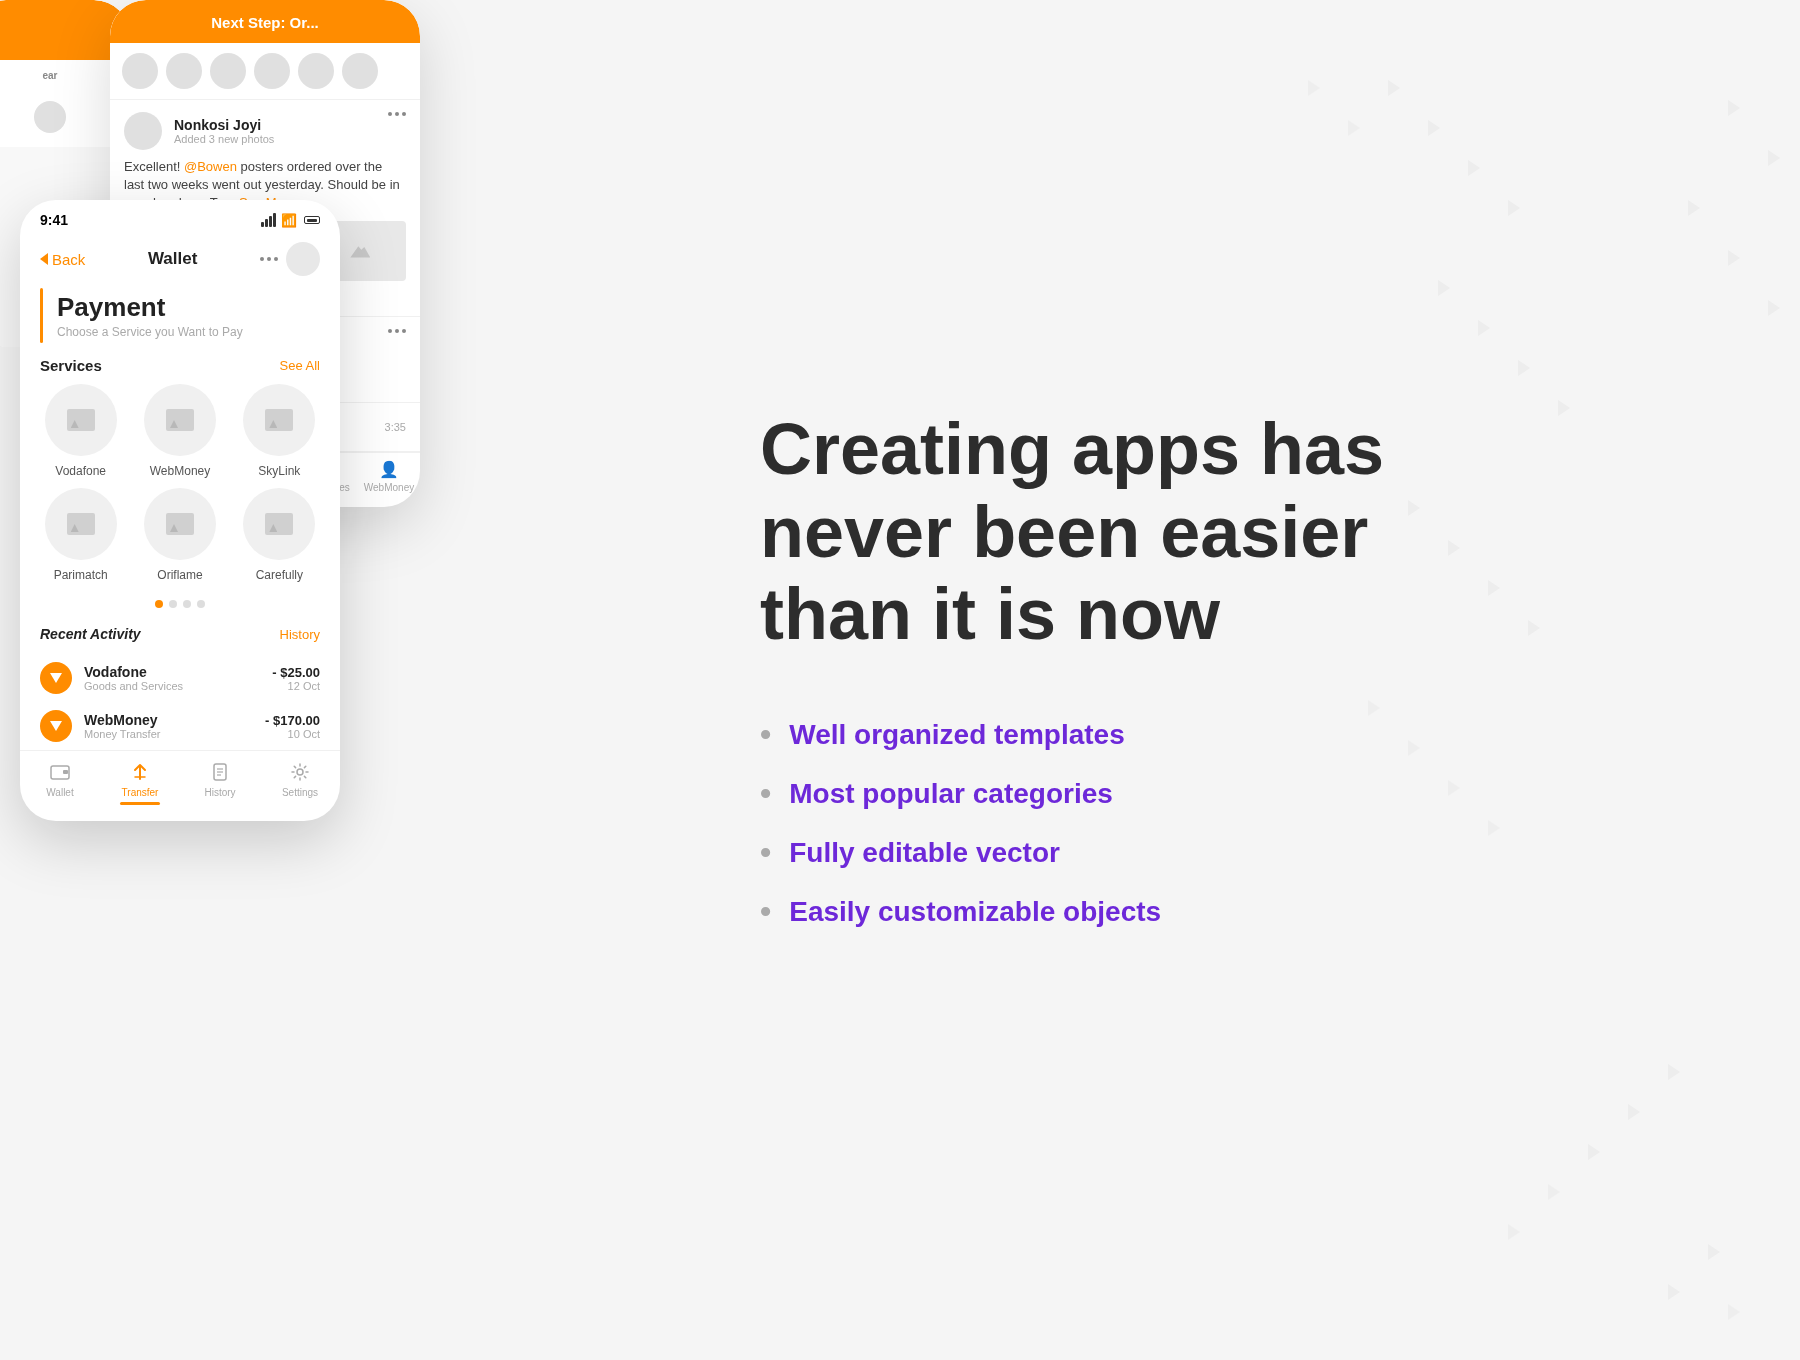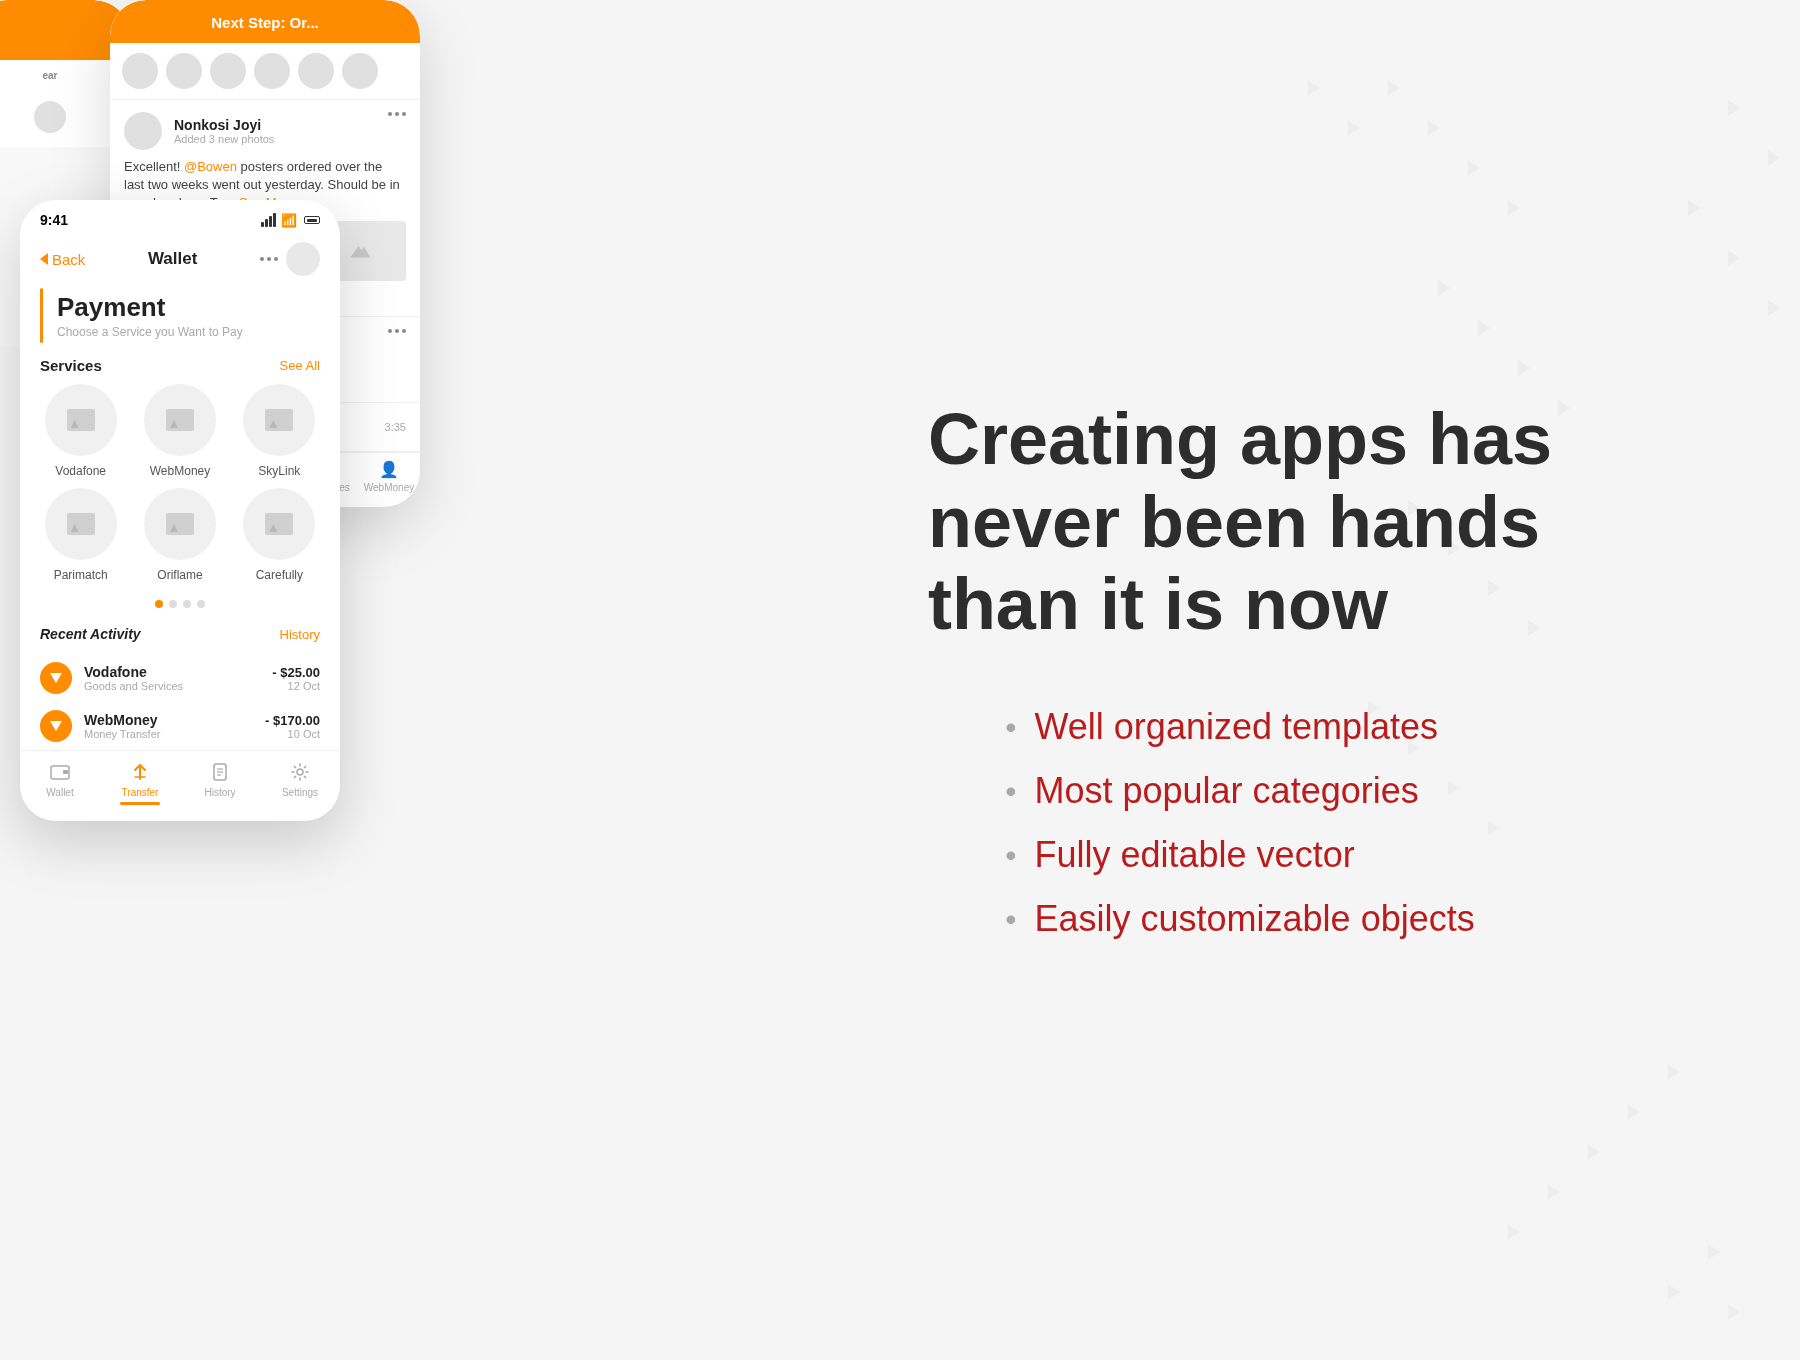--- a/index.html
+++ b/index.html
@@ -35,41 +35,41 @@
       flex-shrink: 0;
     }
 
     
     .text-area {
       flex: 1;
       display: flex;
       flex-direction: column;
       justify-content: center;
       padding: 60px 80px;
-      align-items: center;
     }
 
     .main-heading {
       font-size: 72px;
       font-weight: 800;
       color: #2d2d2d;
       line-height: 1.15;
       margin-bottom: 60px;
     }
 
     .feature-list {
       list-style: none;
     }
     .feature-list li {
-      font-size: 36px;
-      color: #b91c1c;
+      font-size: 28px;
+      color: #6d28d9;
       margin-bottom: 22px;
       display: flex;
       align-items: center;
       gap: 18px;
+      font-weight: bold;
     }
     .feature-list li::before {
       content: '•';
       font-size: 32px;
       color: #aaa;
     }
 
     
     .phone-wallet {
       position: absolute;
@@ -900,21 +900,21 @@
           <span style="font-size:10px;">Settings</span>
         </div>
       </div>
     </div>
 
   </div>
 
   <div class="text-area">
     <h1 class="main-heading">
       <span>Creating apps has</span><br>
-      <span>never been hands</span><br>
+      <span>never been easier</span><br>
       <span>than it is now</span>
     </h1>
     <ul class="feature-list">
       <li>
         <span>Well organized templates</span>
       </li>
       <li>
         <span>Most popular categories</span>
       </li>
       <li>

